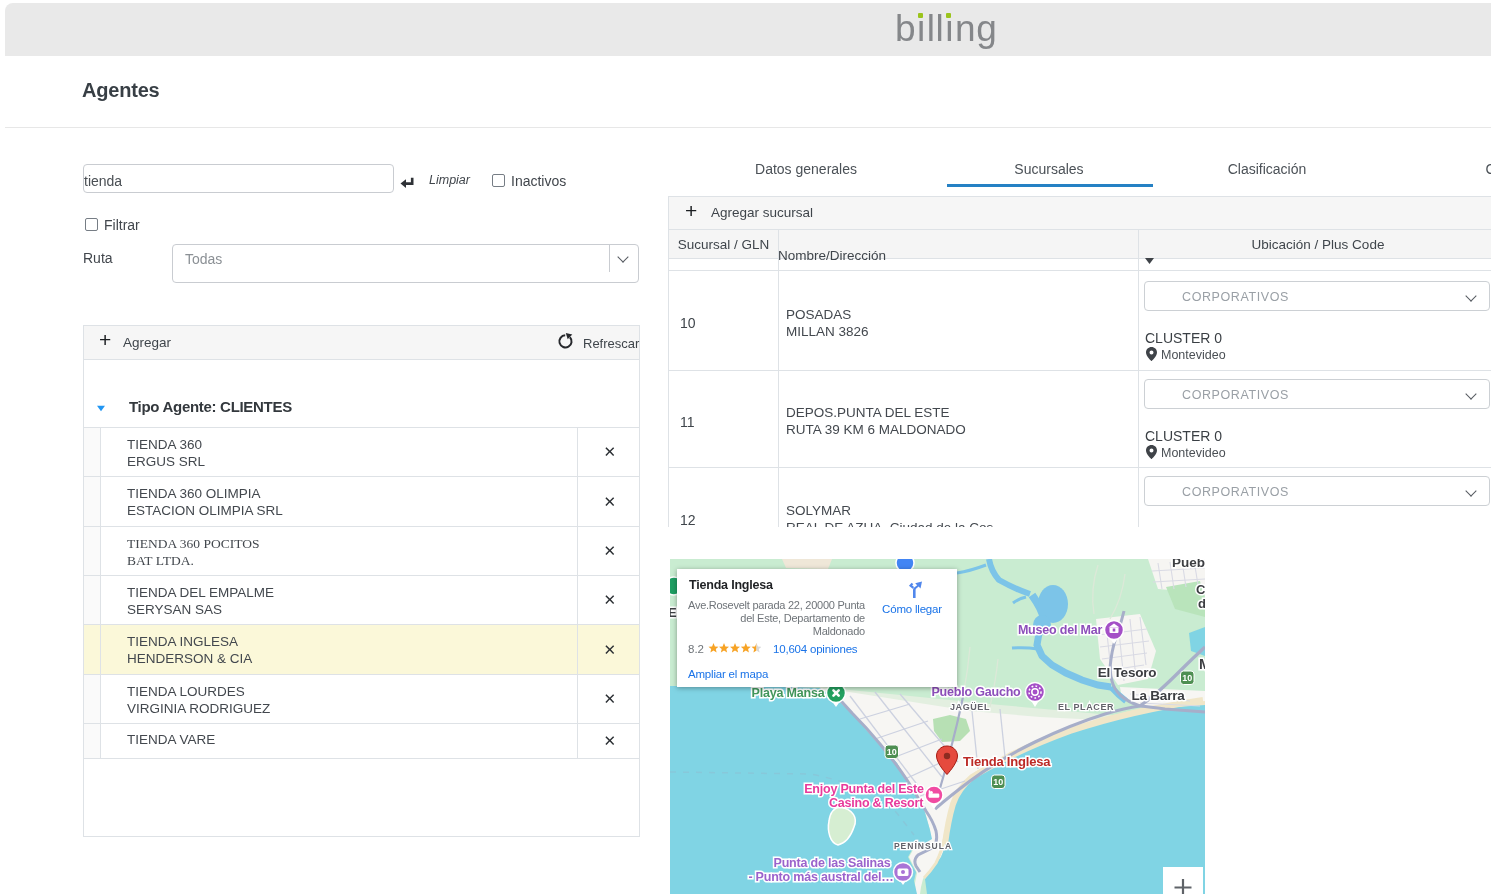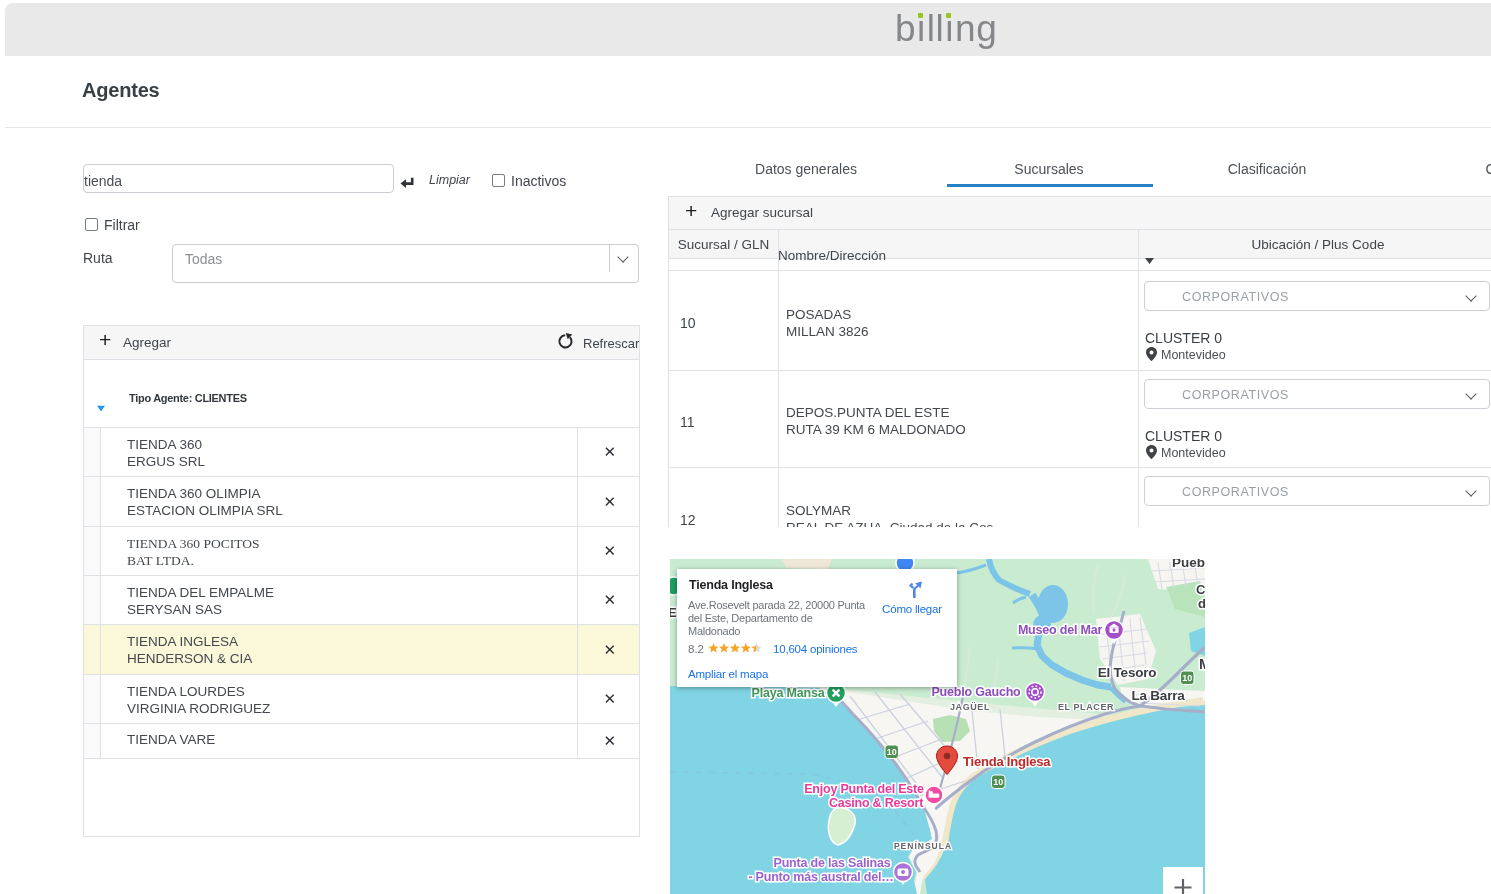--- a/index.html
+++ b/index.html
@@ -61,21 +61,21 @@
   .num { position:absolute; left:11px; font-size:14px; color:#3f454b; }
   .nm2 { position:absolute; left:117px; font-size:13.5px; color:#43484e; line-height:16.5px; }
 
   .plus { font-size:21px; font-weight:400; color:#1b1e21; }
   .blue-tri { width:0; height:0; border-left:5px solid transparent; border-right:5px solid transparent; border-top:7px solid #2196f3; }
 
   
   #mapcard { left:677px; top:569px; width:280px; height:118px; background:#fff;
     box-shadow:0 1px 5px rgba(0,0,0,0.35); z-index:5; }
   #mapcard .t { position:absolute; left:12px; top:9px; font-size:12.5px; font-weight:700; color:#1f2124; letter-spacing:-0.2px; }
-  #mapcard .addr { position:absolute; left:11px; top:30px; font-size:11px; color:#6f7479; line-height:13px; letter-spacing:-0.25px; }
+  #mapcard .addr { position:absolute; left:11px; top:30px; font-size:11px; color:#6f7479; line-height:13px; letter-spacing:-0.25px;text-align:right; }
   #mapcard .blue { color:#1a73e8; }
   #mapcard .rate { position:absolute; left:11px; top:74px; font-size:11.5px; color:#6f7479; }
   #mapcard .stars { position:absolute; left:31px; top:73px; width:53px; height:15px; }
   #mapcard .opin { position:absolute; left:96px; top:74px; font-size:11.5px; letter-spacing:-0.2px; }
   #mapcard .ampl { position:absolute; left:11px; top:99px; font-size:11.5px; letter-spacing:-0.2px; }
   #mapcard .cl-t { position:absolute; left:196px; top:34px; font-size:11.5px; width:78px; text-align:center; letter-spacing:-0.2px;}
 </style>
 </head>
 <body>
 <div id="topbar" class="abs"></div>
@@ -105,21 +105,21 @@
     <span class="plus" style="position:absolute; left:15px; top:2px;">+</span>
     <span class="tbtxt" style="left:39px; top:9px;">Agregar</span>
     <svg style="position:absolute; left:473px; top:7px;" width="17" height="17" viewBox="0 0 17 17">
       <path d="M12.9,4.2 A 6.1,6.1 0 1 1 8.2,2.3" fill="none" stroke="#26282c" stroke-width="2"></path>
       <path d="M8.8,0 L 15.3,1.4 L 10.7,6.2 Z" fill="#26282c"></path>
     </svg>
     <span class="tbtxt" style="left:499px; top:10px; font-size:13px;">Refrescar</span>
   </div>
   <div class="row" style="top:62px; height:40px;">
     <div class="blue-tri" style="position:absolute; left:12px; top:17px; transform:scale(0.8);"></div>
-    <span style="position:absolute; left:45px; top:4px; font-size:11px; letter-spacing:-0.3px; font-weight:700; color:#33383d;">Tipo Agente: CLIENTES</span>
+    <span style="position:absolute; left:45px; top:10px; font-size:15px; letter-spacing:-0.3px; font-weight:700; color:#33383d;">Tipo Agente: CLIENTES</span>
   </div>
   <div class="row" style="top:102px; height:49px;">
       <div class="c1"></div>
       <div class="nm">TIENDA 360<br>ERGUS SRL</div>
       <div class="c3"></div>
       <span class="x">✕</span>
     </div>
   <div class="row" style="top:151px; height:50px;">
       <div class="c1"></div>
       <div class="nm">TIENDA 360 OLIMPIA<br>ESTACION OLIMPIA SRL</div>

